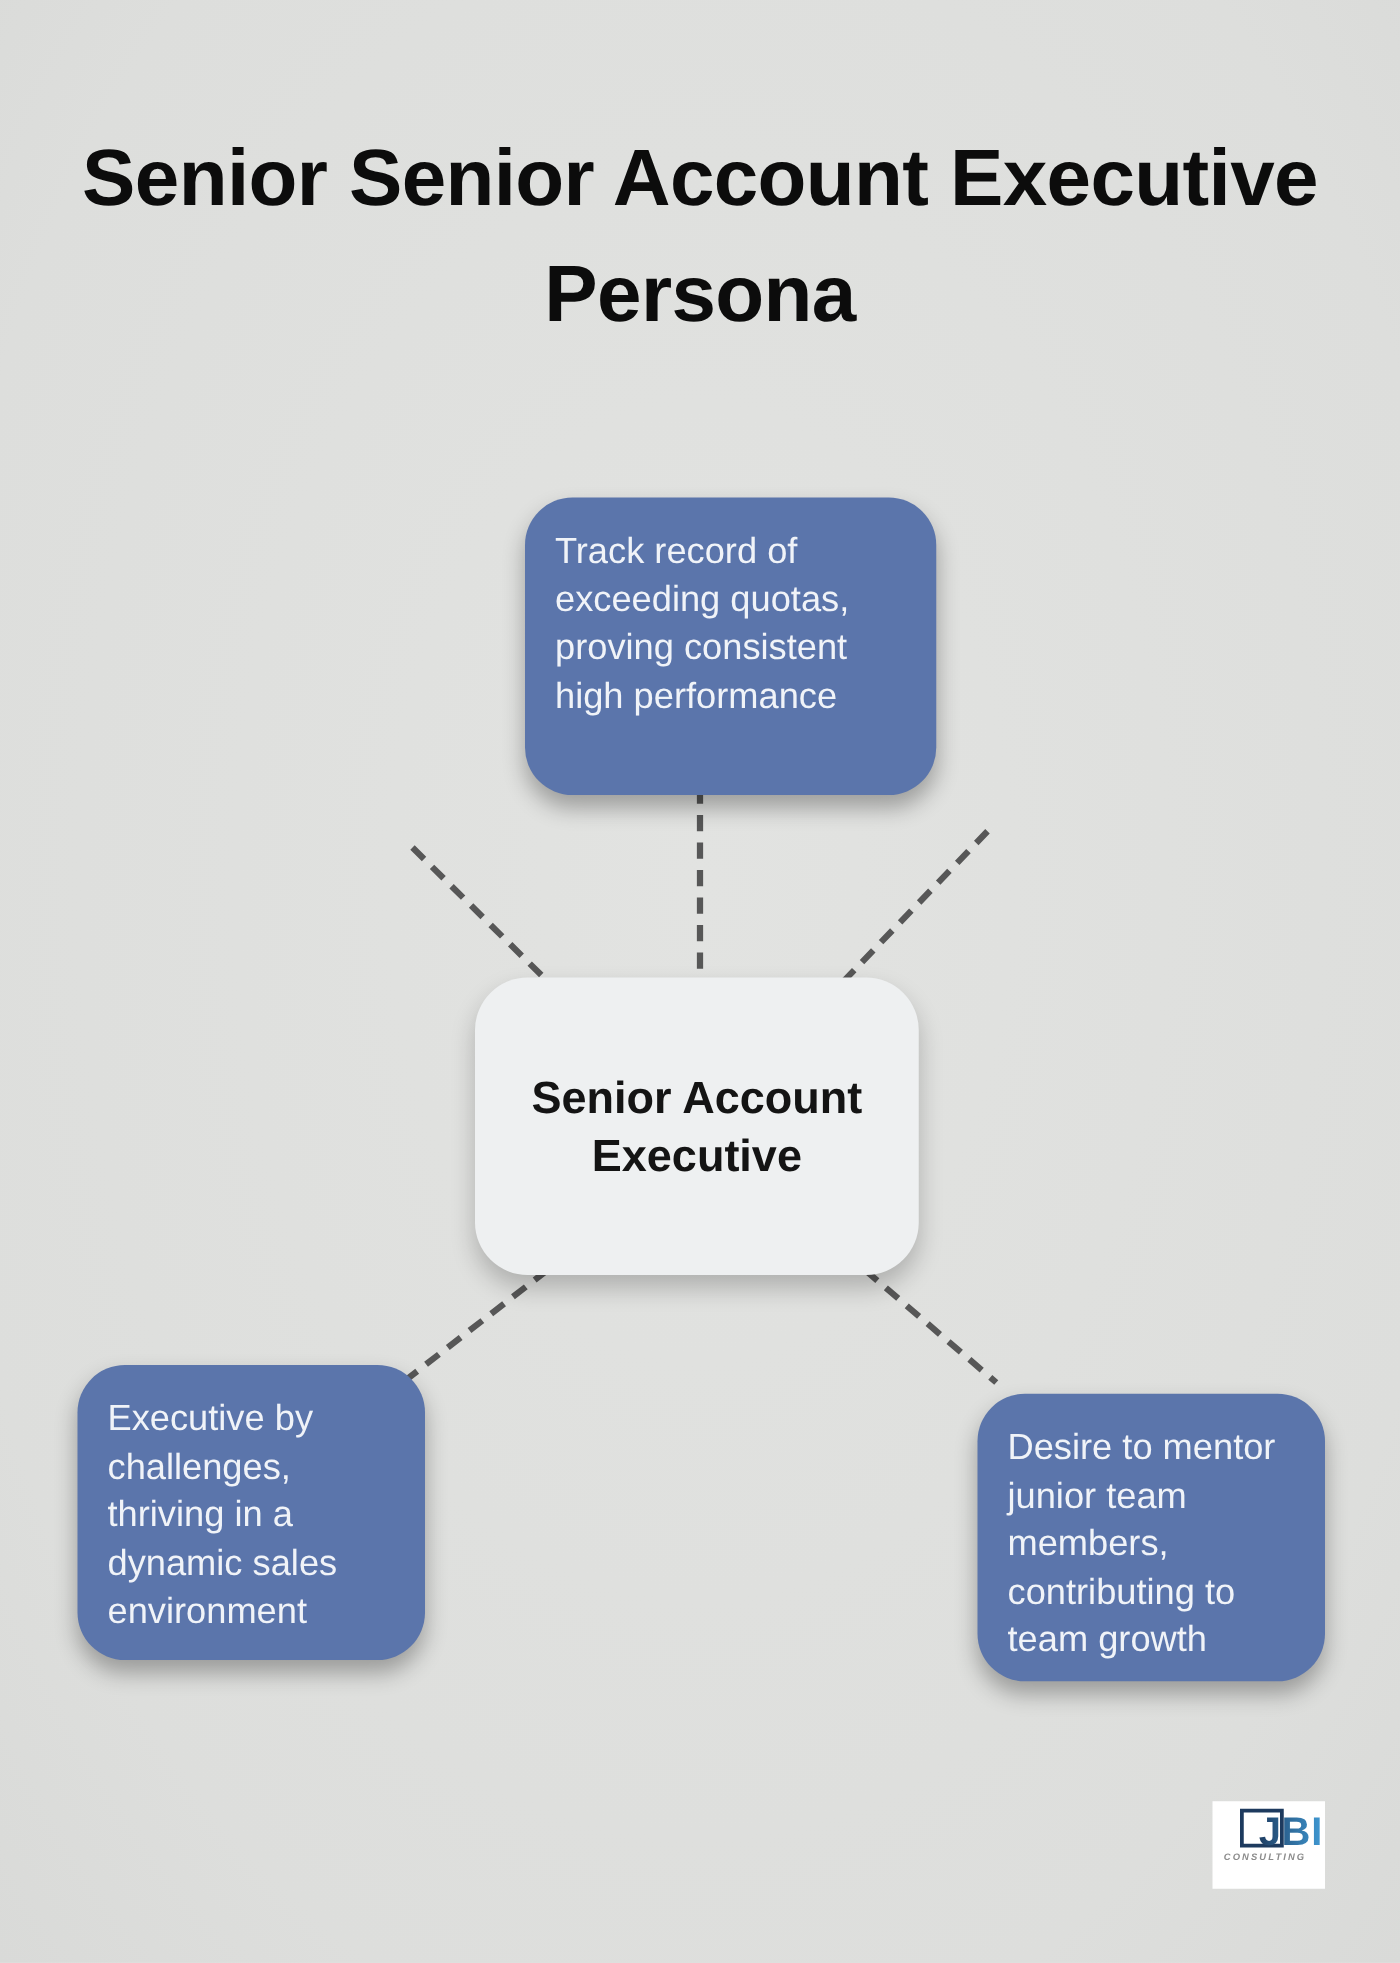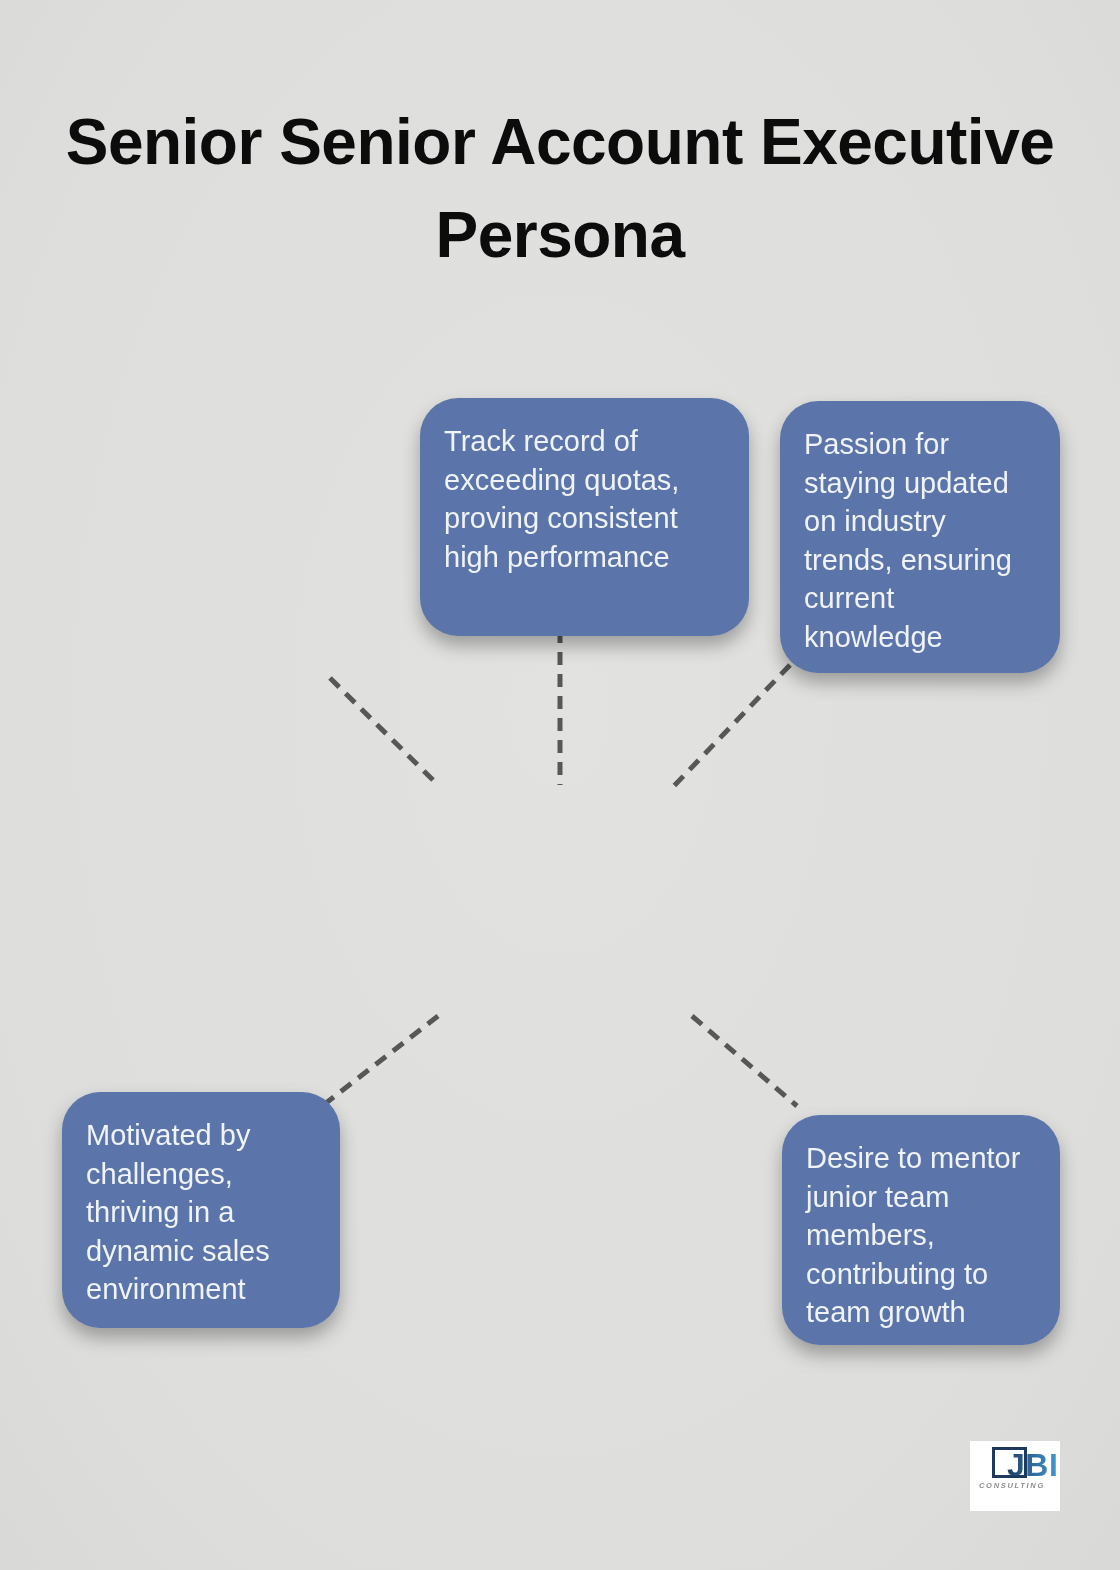--- a/index.html
+++ b/index.html
@@ -112,27 +112,27 @@
     <line x1="790" y1="665" x2="672" y2="788"></line>
     <line x1="438" y1="1016" x2="326" y2="1103"></line>
     <line x1="692" y1="1016" x2="797" y2="1106"></line>
   </svg>
 
 
   <div class="node node-tm">
     <p>Track record of exceeding quotas, proving consistent high performance</p>
   </div>
 
-  <div class="node node-tr">
-    <p>Passion for staying updated on industry trends, ensuring current knowledge</p>
+
+  <div class="center-node">
+    <p>Senior Account Executive</p>
   </div>
 
-
   <div class="node node-bl">
-    <p>Motivated by challenges, thriving in a dynamic sales environment</p>
+    <p>Executive by challenges, thriving in a dynamic sales environment</p>
   </div>
 
   <div class="node node-br">
     <p>Desire to mentor junior team members, contributing to team growth</p>
   </div>
 
   <div class="logo">
     <span class="logo-square"></span>
     <span class="logo-jbi">JBI</span>
     <span class="logo-subtext">CONSULTING</span>

